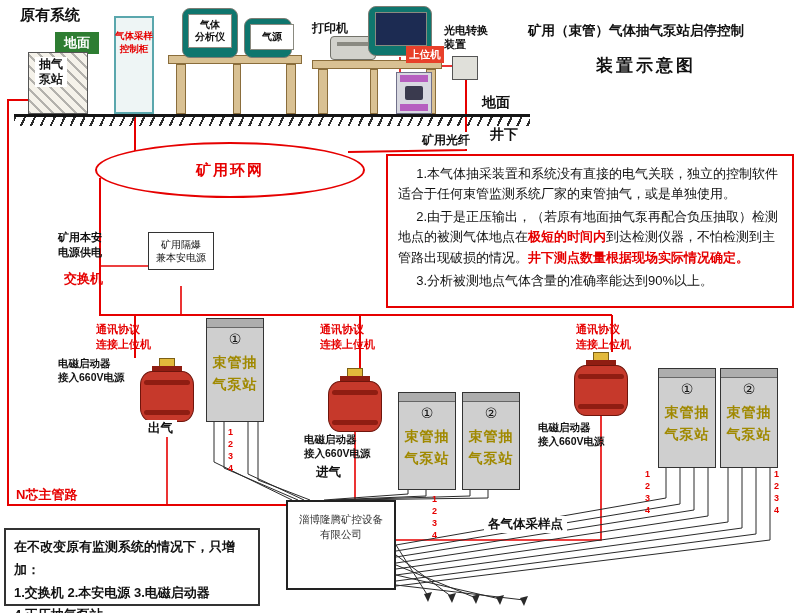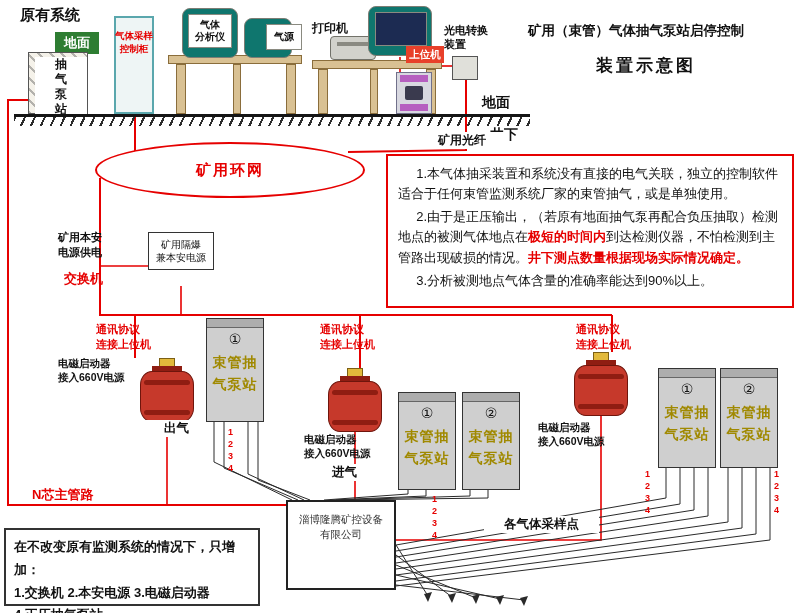--- a/index.html
+++ b/index.html
@@ -37,21 +37,21 @@
   .tank .cap{position:absolute;top:0;left:50%;transform:translateX(-50%);width:16px;height:9px;background:#e2b93b;border:1px solid #7c5f14}
   .tank .neck{position:absolute;top:8px;left:50%;transform:translateX(-50%);width:30px;height:7px;background:#8f1d12}
   .tank .body{position:absolute;top:13px;left:0;right:0;bottom:0;background:#c6392b;border:1.5px solid #6f150c;border-radius:12px/14px}
   .tank .band{position:absolute;left:4px;right:4px;height:5px;background:#8f1d12;border-radius:4px}
   .pumpbox{background:#cfcfcf;border:1.5px solid #333;text-align:center}
   .pumpbox .cap{position:absolute;top:0;left:0;right:0;height:9px;background:#adadad;border-bottom:1px solid #666}
   .pumpbox .num{position:absolute;top:12px;left:0;right:0;font-size:14px;color:#111}
   .pumpbox .plabel{position:absolute;top:32px;left:0;right:0;font-size:14px;font-weight:bold;color:#a08900;line-height:1.6;letter-spacing:1px;white-space:pre-line}
   .branch{border:2px solid #222;background:#fff;text-align:center}
   .stack{display:flex;flex-direction:column;gap:3px;color:#e60000;font-size:9px;font-weight:bold;line-height:1}
-  .chip-bg{background:#fff;padding:0 20px}
+  .chip-bg{background:#fff;padding:0 4px}
 </style>
 </head>
 <body>
 
 <div class="canvas">
 
   <svg class="wires" width="800" height="613" viewBox="0 0 800 613">
 
     <polyline class="r2" points="28,100 8,100 8,505 286,505"></polyline>
 
@@ -119,21 +119,21 @@
   <div class="abs desk-part" style="left:168px;top:55px;width:134px;height:9px"></div>
   <div class="abs desk-part" style="left:176px;top:64px;width:10px;height:50px"></div>
   <div class="abs desk-part" style="left:233px;top:64px;width:8px;height:50px"></div>
   <div class="abs desk-part" style="left:286px;top:64px;width:10px;height:50px"></div>
 
   <div class="abs monitor" style="left:182px;top:8px;width:56px;height:50px">
     <div class="screen pre" style="left:5px;top:5px;width:44px;height:34px">气体
 分析仪</div>
   </div>
   <div class="abs monitor" style="left:244px;top:18px;width:48px;height:40px">
-    <div class="screen" style="left:21px;top:5px;width:36px;height:26px">气源</div>
+    <div class="screen" style="left:5px;top:5px;width:44px;height:26px">气源</div>
   </div>
 
   <div class="abs desk-part" style="left:312px;top:60px;width:130px;height:9px"></div>
   <div class="abs desk-part" style="left:318px;top:69px;width:10px;height:45px"></div>
   <div class="abs desk-part" style="left:370px;top:69px;width:8px;height:45px"></div>
   <div class="abs desk-part" style="left:426px;top:69px;width:10px;height:45px"></div>
 
   <div class="abs b" style="left:312px;top:20px;font-size:12px">打印机</div>
   <div class="abs printer" style="left:330px;top:36px;width:46px;height:24px">
       <div class="tray"></div>

